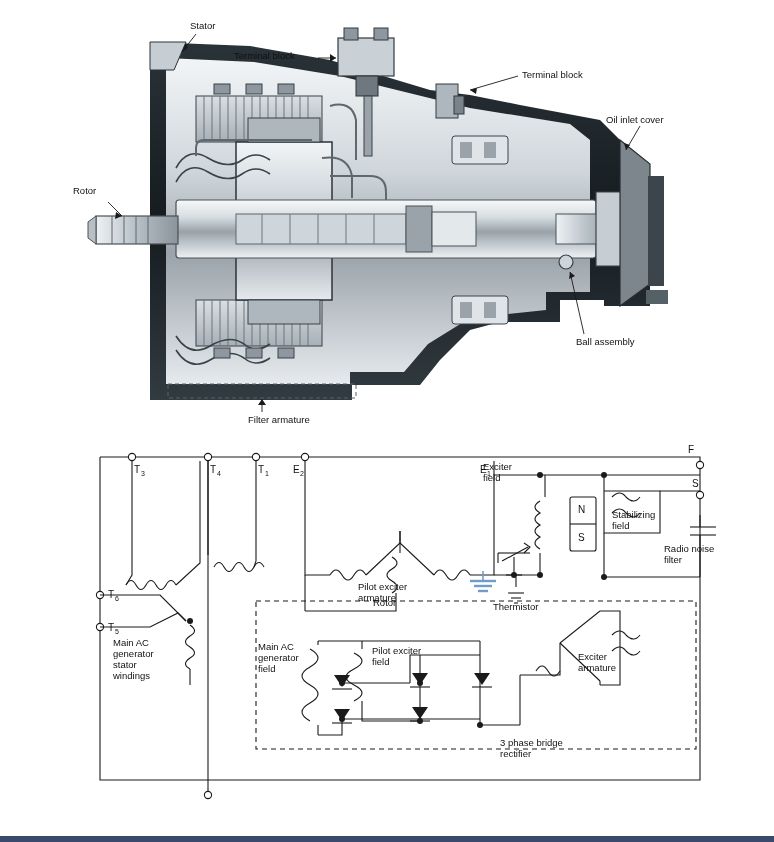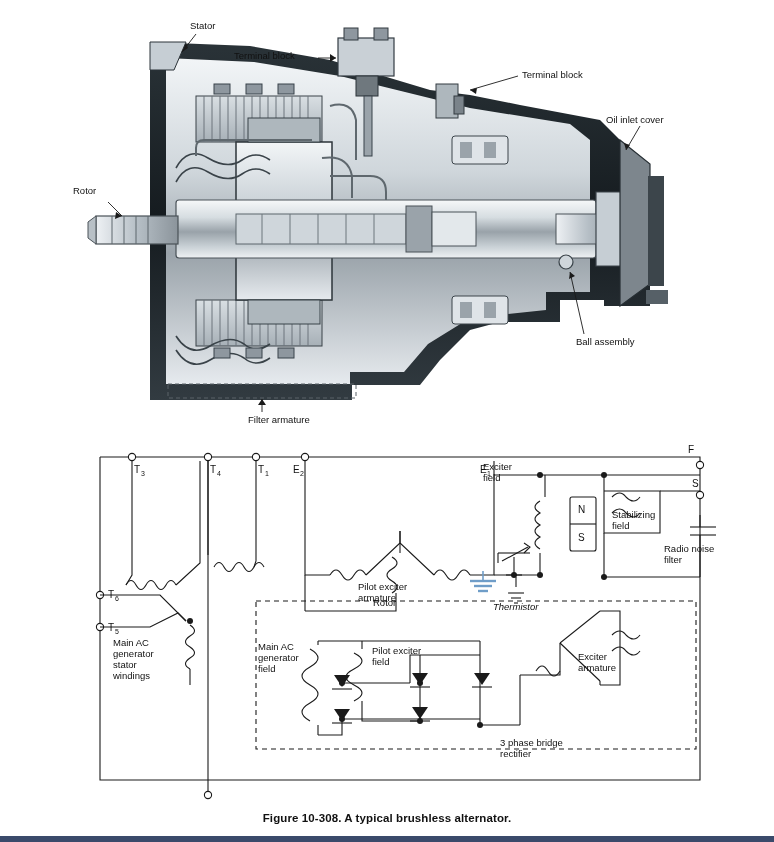--- a/index.html
+++ b/index.html
@@ -420,27 +420,26 @@
         <text x="692" y="52" font-size="10">S</text>
         <text x="578" y="78" font-size="10">N</text>
         <text x="578" y="106" font-size="10">S</text>
       </g>
     </svg>
 
     <div class="lbl" style="left:483px; top:26px;">Exciter<br>field</div>
     <div class="lbl" style="left:358px; top:146px;">Pilot exciter<br>armature</div>
     <div class="lbl" style="left:612px; top:74px;">Stabilizing<br>field</div>
     <div class="lbl" style="left:622px; top:108px;margin-left:42px;">Radio noise<br>filter</div>
-    <div class="lbl" style="left:493px; top:166px;font-style:italic;">Thermistor</div>
+    <div class="lbl" style="left:493px; top:166px;">Thermistor</div>
 
     <div class="lbl" style="left:113px; top:202px;">Main AC<br>generator<br>stator<br>windings</div>
 
     <div class="lbl" style="left:258px; top:206px;">Main AC<br>generator<br>field</div>
     <div class="lbl" style="left:372px; top:210px;">Pilot exciter<br>field</div>
     <div class="lbl" style="left:578px; top:216px;">Exciter<br>armature</div>
     <div class="lbl" style="left:500px; top:302px;">3 phase bridge<br>rectifier</div>
 
     <div class="lbl" style="left:373px; top:162px;">Rotor</div>
   </div>
 
-  <div class="caption">Figure 10-308. A typical brushless alternator.</div>
   <div class="footrule"></div>
 </div>
 
 </body></html>

